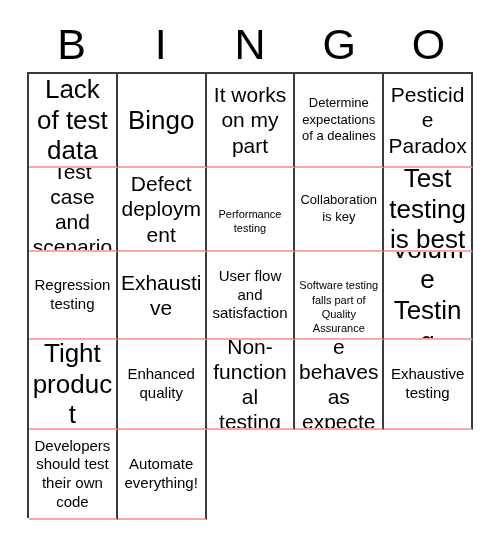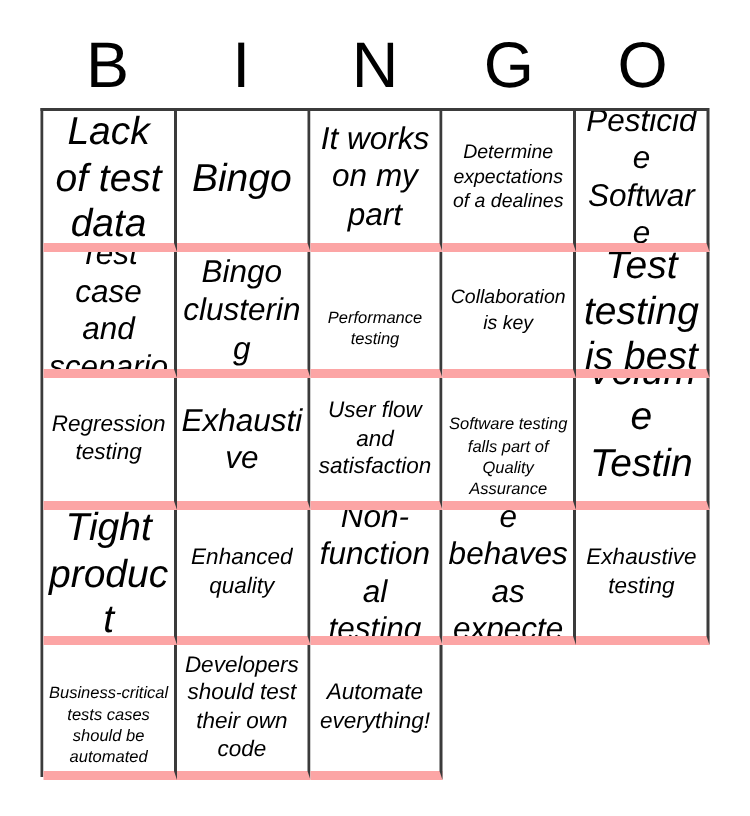--- a/index.html
+++ b/index.html
@@ -50,30 +50,29 @@
     border-top: 2px solid #3b3b3b;
     border-left: 2px solid #3b3b3b;
     box-sizing: border-box;
     display: grid;
     grid-template-columns: repeat(5, 1fr);
     grid-template-rows: 94px 84px 88px 90px 90px;
     background: #ffffff;
   }
   .cell {
     border-right: 2px solid #3b3b3b;
-    border-bottom: 6px solid #fca5a5;
+    border-bottom: 2px solid #fca5a5;
     box-sizing: border-box;
     display: flex;
     align-items: center;
     justify-content: center;
     text-align: center;
     padding: 2px 3px;
     overflow: hidden;
     background: #ffffff;
-    font-style: italic;
   }
   .cell-text {
     display: block;
     width: 100%;
     color: #000000;
     white-space: pre-line;
     word-break: break-word;
   }
   
   .fs-xxl .cell-text { font-size: 26px; line-height: 1.18; }
@@ -104,27 +103,27 @@
       <span class="cell-text">Bingo</span>
     </div>
     <div class="cell fs-xl">
       <span class="cell-text">It works on my part</span>
     </div>
 
     <div class="cell fs-sm">
       <span class="cell-text">Determine expectations of a dealines</span>
     </div>
     <div class="cell fs-xl">
-      <span class="cell-text">Pesticide Software</span>
+      <span class="cell-text">Pesticide Paradox</span>
     </div>
     <div class="cell fs-xl">
       <span class="cell-text">Test case and scenario</span>
     </div>
     <div class="cell fs-xl">
-      <span class="cell-text">Bingo clustering</span>
+      <span class="cell-text">Defect deployment</span>
     </div>
     <div class="cell fs-xs">
       <span class="cell-text">Performance testing</span>
     </div>
 
     <div class="cell fs-sm">
       <span class="cell-text">Collaboration is key</span>
     </div>
     <div class="cell fs-xxl">
       <span class="cell-text">Test testing is best</span>
@@ -154,23 +153,20 @@
     <div class="cell fs-xl">
       <span class="cell-text">Non-functional testing</span>
     </div>
 
     <div class="cell fs-xl">
       <span class="cell-text">Software behaves as expected</span>
     </div>
     <div class="cell fs-md">
       <span class="cell-text">Exhaustive testing</span>
     </div>
-    <div class="cell fs-xs">
-      <span class="cell-text">Business-critical tests cases should be automated</span>
-    </div>
     <div class="cell fs-md">
       <span class="cell-text">Developers should test their own code</span>
     </div>
     <div class="cell fs-md">
       <span class="cell-text">Automate everything!</span>
     </div>
 
   </div>
 </div>
 

